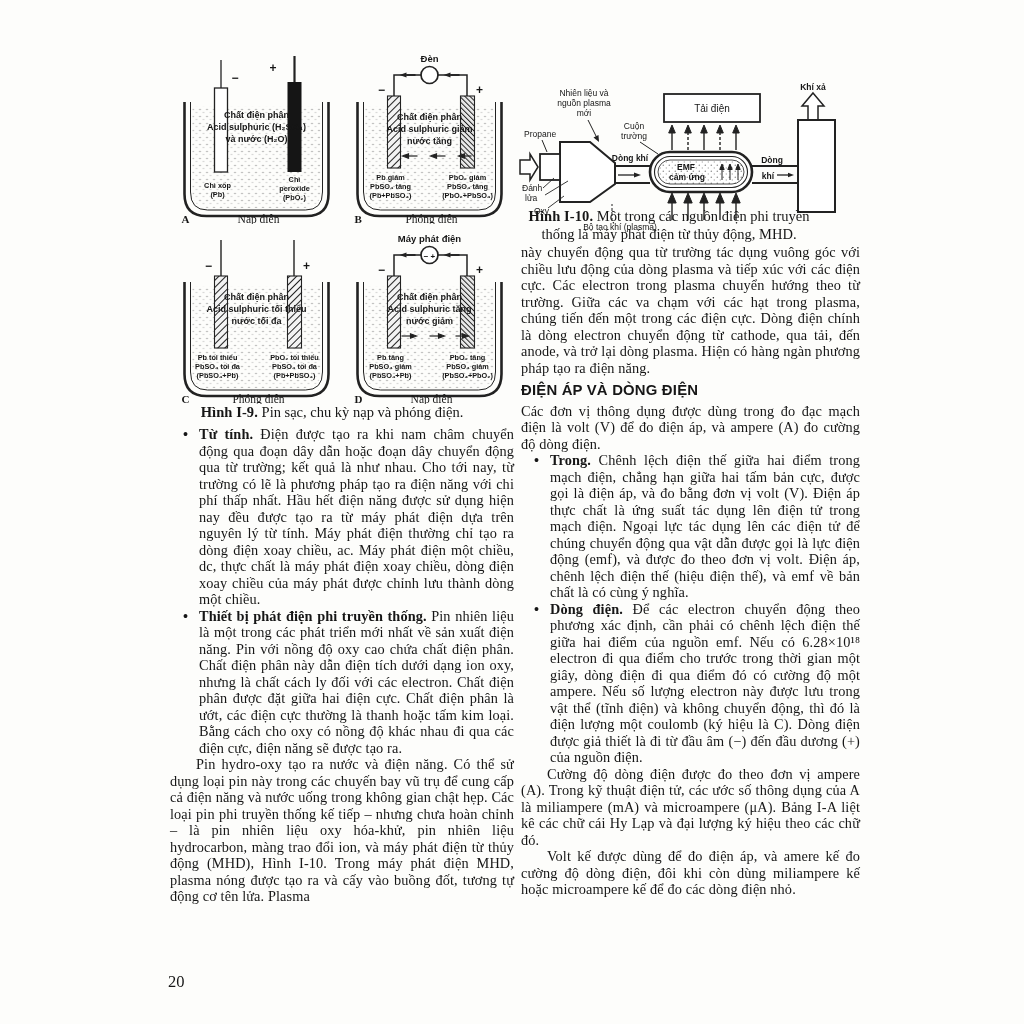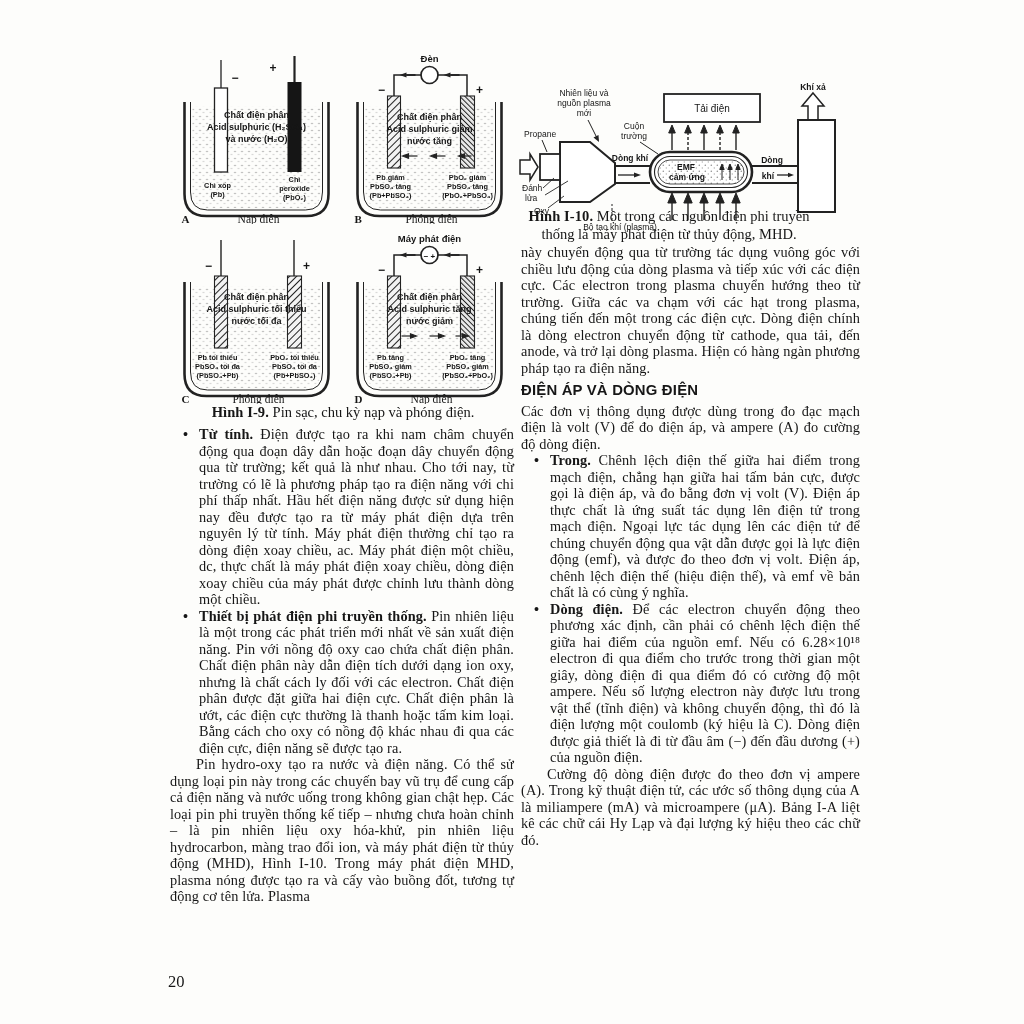--- a/index.html
+++ b/index.html
@@ -15,21 +15,21 @@
   .b-body{flex:1;text-align:justify;}
   .b-body b{letter-spacing:0.1px;}
   p.para{margin:0;text-indent:26px;}
   p.nopara{margin:0;text-indent:0;}
   .section-heading{
     font-family:"Liberation Sans", sans-serif;font-weight:bold;font-size:15.5px;
     letter-spacing:0.2px;margin:6px 0 4px 0;text-align:left;
     transform:scaleX(0.96);transform-origin:left;
   }
   .caption{position:absolute;text-align:center;font-size:14.5px;line-height:17.5px;}
-  #fig9-caption{left:170px;top:404px;width:346px;}
+  #fig9-caption{left:159px;top:404px;width:346px;}
   #fig10-caption{left:494px;top:208px;width:350px;}
   .caption b{letter-spacing:0.1px;}
   #fig9{position:absolute;left:170px;top:52px;width:346px;display:grid;
         grid-template-columns:173px 173px;row-gap:8px;}
   #fig10{position:absolute;left:512px;top:40px;margin-top:40px;}
   #page-number{position:absolute;left:168px;top:972px;font-size:16.5px;}
   svg text{font-family:"Liberation Sans", sans-serif;fill:#161616;}
   svg .etext{font-size:9px;font-weight:bold;}
   svg .lbl{font-size:7.3px;font-weight:bold;}
   svg .sign{font-size:12px;font-weight:bold;}
@@ -333,15 +333,16 @@
     <span class="b-marker">•</span>
     <div class="b-body"><b>Trong.</b>
       <span>Chênh lệch điện thế giữa hai điểm trong mạch điện, chẳng hạn giữa hai tấm bản cực, được gọi là điện áp, và đo bằng đơn vị volt (V). Điện áp thực chất là ứng suất tác dụng lên điện tử trong mạch điện. Ngoại lực tác dụng lên các điện tử để chúng chuyển động qua vật dẫn được gọi là lực điện động (emf), và được đo theo đơn vị volt. Điện áp, chênh lệch điện thế (hiệu điện thế), và emf về bản chất là có cùng ý nghĩa.</span></div>
   </div>
   <div class="b-item">
     <span class="b-marker">•</span>
     <div class="b-body"><b>Dòng điện.</b>
       <span>Để các electron chuyển động theo phương xác định, cần phải có chênh lệch điện thế giữa hai điểm của nguồn emf. Nếu có 6.28×10¹⁸ electron đi qua điểm cho trước trong thời gian một giây, dòng điện đi qua điểm đó có cường độ một ampere. Nếu số lượng electron này được lưu trong vật thể (tĩnh điện) và không chuyển động, thì đó là điện lượng một coulomb (ký hiệu là C). Dòng điện được giả thiết là đi từ đầu âm (−) đến đầu dương (+) của nguồn điện.</span></div>
   </div>
   <p class="para">Cường độ dòng điện được đo theo đơn vị ampere (A). Trong kỹ thuật điện tử, các ước số thông dụng của A là miliampere (mA) và microampere (μA). Bảng I-A liệt kê các chữ cái Hy Lạp và đại lượng ký hiệu theo các chữ đó.</p>
+  <p class="para">Volt kế được dùng để đo điện áp, và amere kế đo cường độ dòng điện, đôi khi còn dùng miliampere kế hoặc microampere kế để đo các dòng điện nhỏ.</p>
 </div>
 
 <div id="page-number">20</div>
 
 </body></html>

